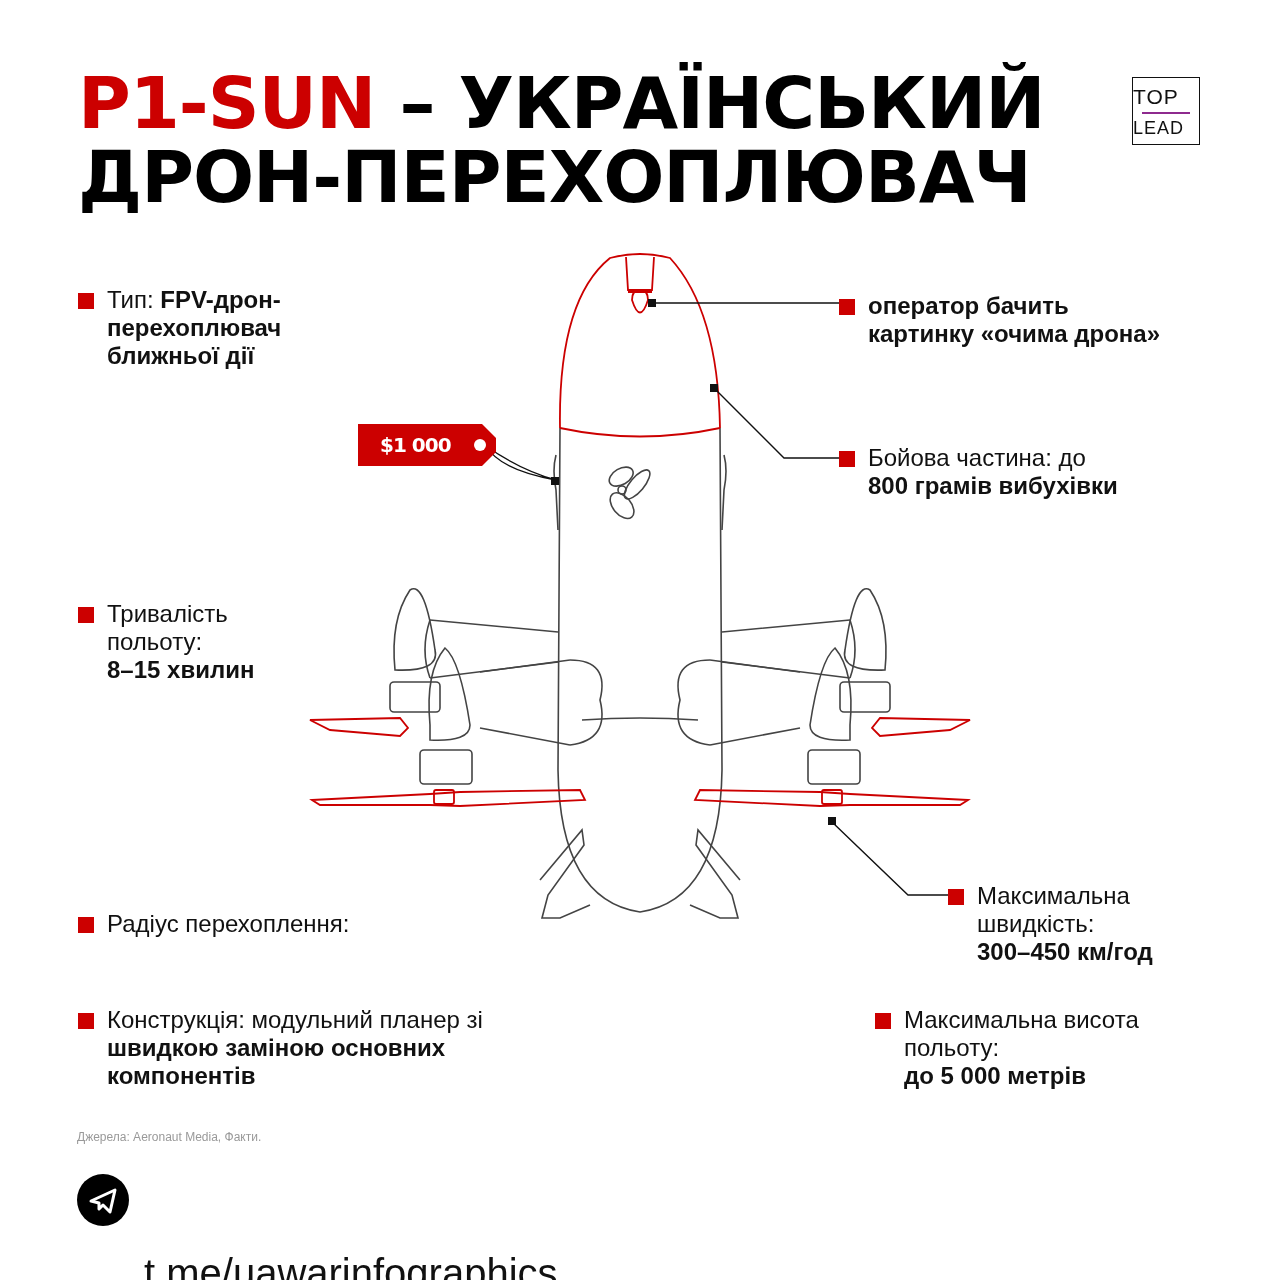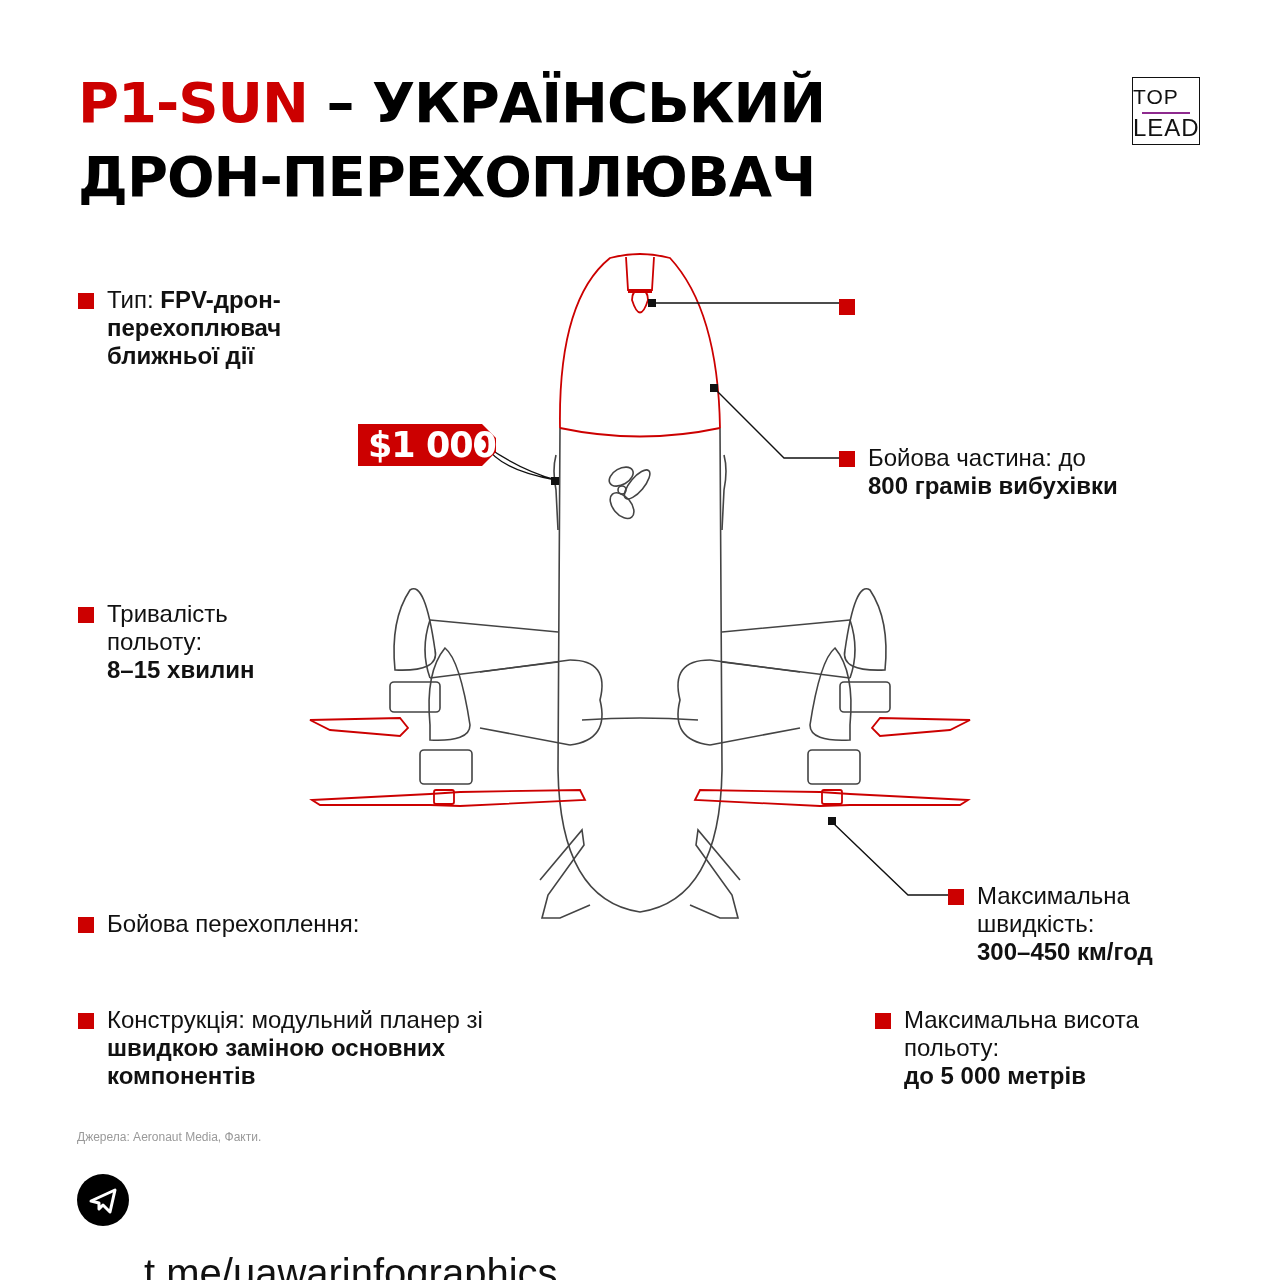--- a/index.html
+++ b/index.html
@@ -1,27 +1,27 @@
 <!DOCTYPE html>
 <html><head>
 <meta charset="utf-8">
 <style>
   html,body{margin:0;padding:0;background:#fff;}
   body{width:1280px;height:1280px;position:relative;overflow:hidden;font-family:"DejaVu Sans","Liberation Sans",sans-serif;color:#111;}
-  .title{position:absolute;left:78px;top:66px;font-family:"DejaVu Sans",sans-serif;font-weight:bold;font-size:56px;line-height:74px;letter-spacing:-1px;color:#000;}
+  .title{position:absolute;left:78px;top:66px;font-family:"DejaVu Sans",sans-serif;font-weight:bold;font-size:72px;line-height:74px;letter-spacing:-1px;color:#000;}
   .title .red{color:#cc0000;}
   .logo{position:absolute;left:1132px;top:77px;width:68px;height:68px;border:1.5px solid #111;box-sizing:border-box;text-align:left;font-family:"Liberation Sans",sans-serif;}
   .logo .t1{font-size:21px;line-height:22px;margin-top:8px;letter-spacing:1px;}
   .logo .bar{width:48px;height:2px;background:#8e2a8e;margin:4px auto 4px;}
-  .logo .t2{font-size:24px;line-height:20px;letter-spacing:1px;}
+  .logo .t2{font-size:18px;line-height:20px;letter-spacing:1px;}
   .fact{position:absolute;font-size:24px;line-height:28px;font-family:"Liberation Sans",sans-serif;}
   .fact .sq{position:absolute;left:-29px;top:7px;width:16px;height:16px;background:#cc0000;}
   .fact b{font-weight:bold;}
   .price{position:absolute;left:358px;top:424px;width:138px;height:42px;}
-  .price .txt{position:absolute;left:10px;top:4px;color:#fff;font-weight:bold;font-size:35px;line-height:34px;font-family:"DejaVu Sans",sans-serif;letter-spacing:-1px;}
+  .price .txt{position:absolute;left:22px;top:4px;color:#fff;font-weight:bold;font-size:20px;line-height:34px;font-family:"DejaVu Sans",sans-serif;letter-spacing:-1px;}
   .src{position:absolute;left:77px;top:1130px;font-size:12px;color:#999;font-family:"Liberation Sans",sans-serif;}
   .tg{position:absolute;left:77px;top:1174px;width:52px;height:52px;border-radius:50%;background:#000;}
   .url{position:absolute;left:144px;top:1224px;font-size:40px;line-height:52px;font-family:"Liberation Sans",sans-serif;color:#111;margin-top:23px;}
   svg.drone{position:absolute;left:0;top:0;}
 </style>
 </head>
 <body>
 
 <div class="title">
   <div><span class="red">P1-SUN</span><span> – УКРАЇНСЬКИЙ</span></div>
@@ -109,41 +109,41 @@
   <span class="txt">$1 000</span>
 </div>
 
 <div class="fact" style="left:107px;top:286px;width:260px;">
   <span class="sq"></span>
   <span>Тип: </span><b>FPV-дрон-перехоплювач ближньої дії</b>
 </div>
 
 <div class="fact" style="left:868px;top:292px;width:300px;">
   <span class="sq"></span>
-  
+  <b>оператор бачить картинку «очима дрона»</b>
 </div>
 
 <div class="fact" style="left:868px;top:444px;width:340px;">
   <span class="sq"></span>
   <div>Бойова частина: до</div><b>800 грамів вибухівки</b>
 </div>
 
 <div class="fact" style="left:107px;top:600px;width:170px;">
   <span class="sq"></span>
   <div>Тривалість польоту:</div><b>8–15 хвилин</b>
 </div>
 
 <div class="fact" style="left:977px;top:882px;width:240px;">
   <span class="sq"></span>
   <div>Максимальна швидкість:</div><b>300–450 км/год</b>
 </div>
 
 <div class="fact" style="left:107px;top:910px;width:360px;">
   <span class="sq"></span>
-  <div>Бойова перехоплення:</div>
+  <div>Радіус перехоплення:</div>
 </div>
 
 <div class="fact" style="left:107px;top:1006px;width:470px;">
   <span class="sq"></span>
   <span>Конструкція: модульний планер зі </span><b>швидкою заміною основних компонентів</b>
 </div>
 
 <div class="fact" style="left:868px;top:1006px;width:250px;margin-left:36px;">
   <span class="sq"></span>
   <div>Максимальна висота польоту:</div><b>до 5 000 метрів</b>

